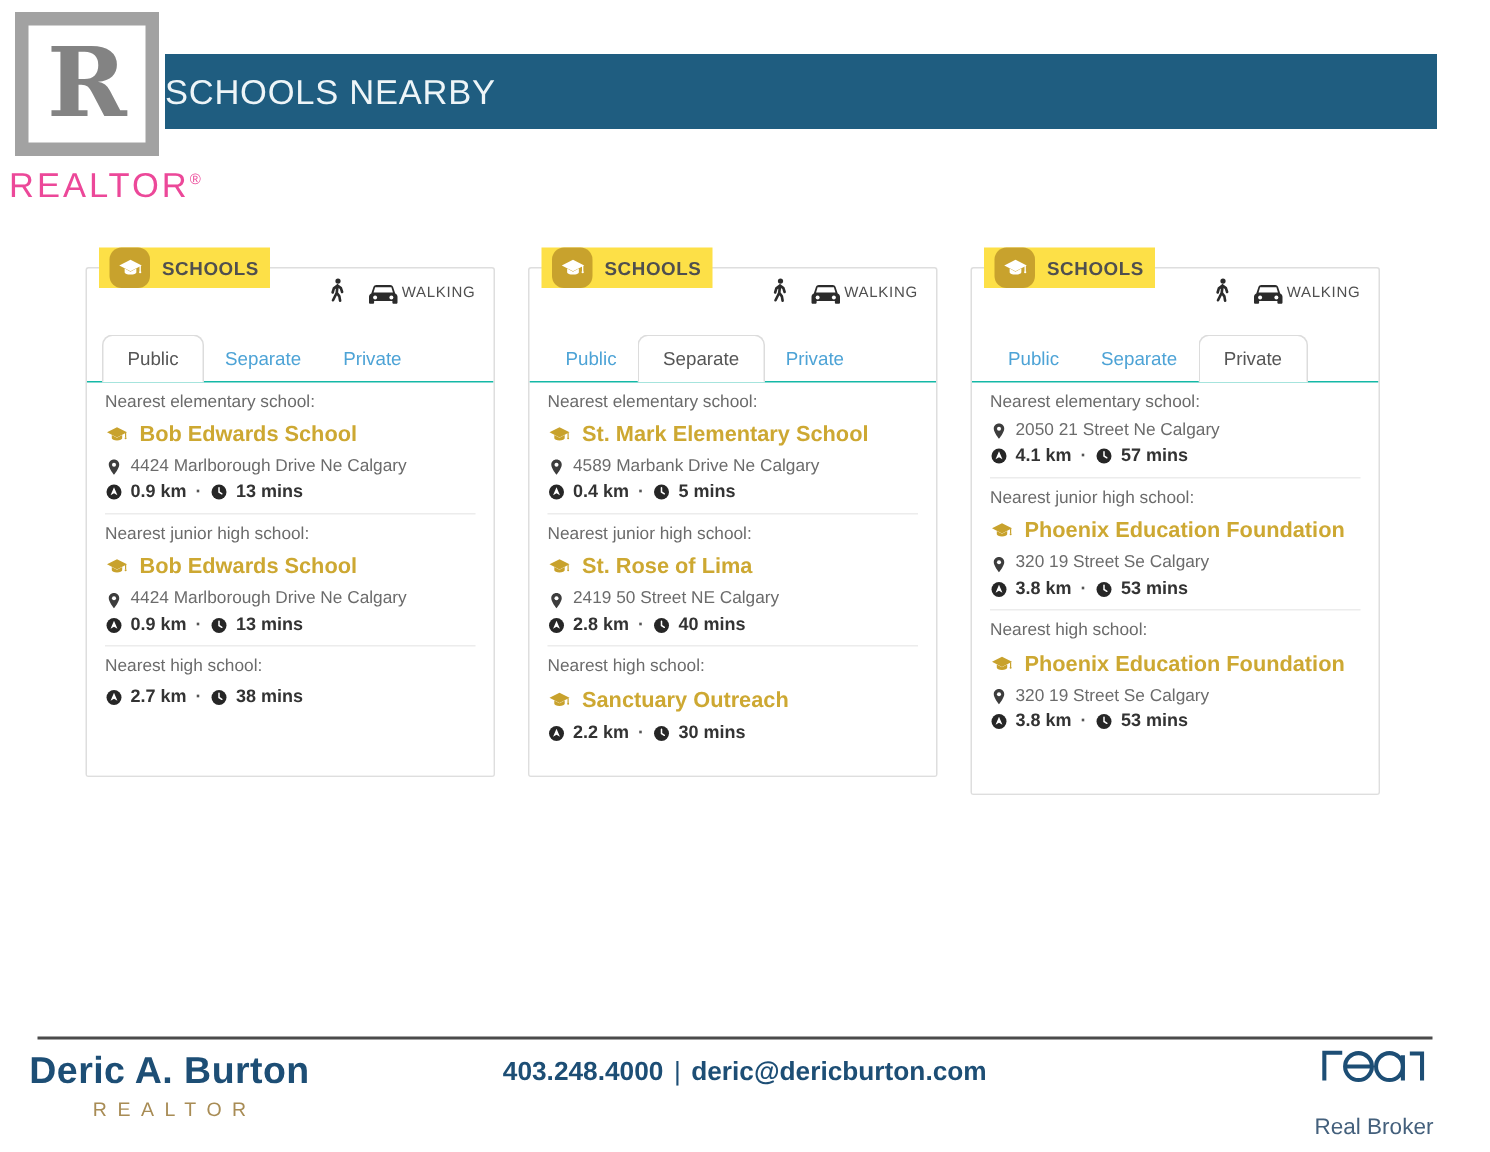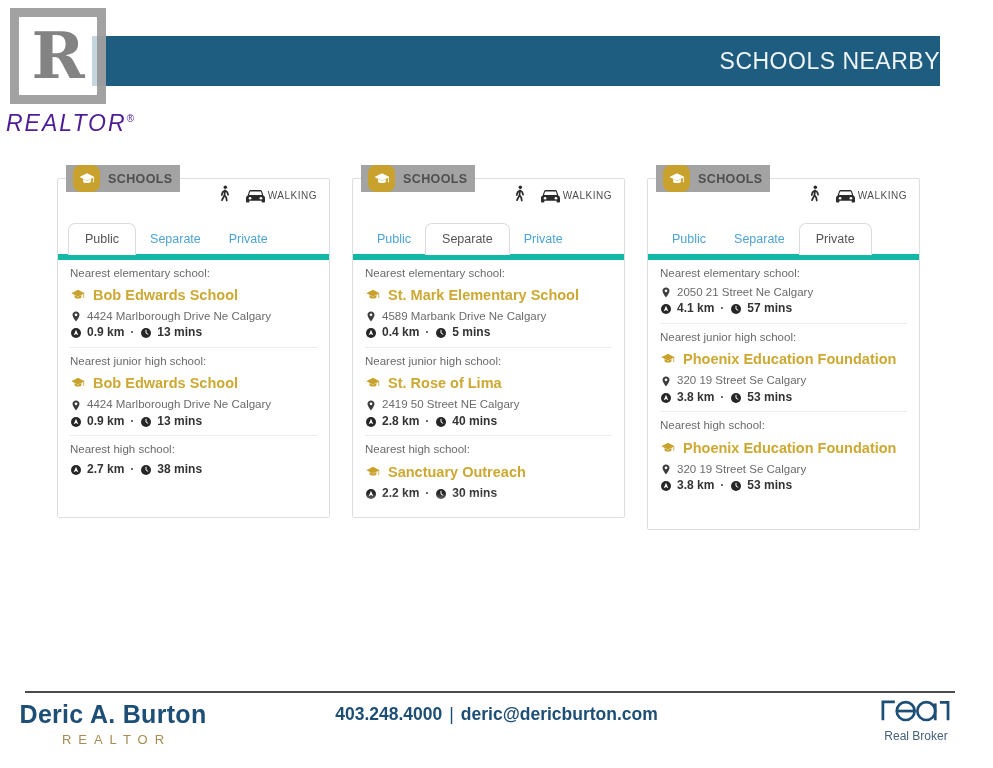--- a/index.html
+++ b/index.html
@@ -6,73 +6,73 @@
   html,body { width:993px; height:768px; }
   body {
     position:relative;
     background:#ffffff;
     font-family:"Liberation Sans", sans-serif;
     overflow:hidden;
   }
 
   
   .header-bar {
-    position:absolute; left:92px; top:36px; width:848px; height:50px;
-    background:#1f5d80; display:flex; align-items:center; justify-content:flex-end;
+    position:absolute; left:110px; top:36px; width:848px; height:50px;
+    background:#1f5d80; display:flex; align-items:center; justify-content:flex-start;
   }
   .header-title { color:#eef5f8; font-size:23px; font-weight:400; letter-spacing:.5px; }
 
   
   .logo { position:absolute; left:10px; top:8px; width:150px; }
   .logo-square {
     width:96px; height:96px;
     border:9px solid rgba(146,146,146,.85);
     background:rgba(255,255,255,.75);
     display:flex; align-items:center; justify-content:center;
   }
   .logo-letter {
     font-family:"DejaVu Serif", serif; font-weight:700;
     font-size:64px; color:rgba(118,118,118,.9); line-height:1;
   }
-  .logo-wordmark { margin:6px 0 0 -4px; font-size:23px; color:#4c1d95; letter-spacing:2px; white-space:nowrap;font-style:italic; }
+  .logo-wordmark { margin:6px 0 0 -4px; font-size:23px; color:#ec4899; letter-spacing:2px; white-space:nowrap; }
   .logo-wordmark sup { font-size:10px; }
 
   
   .cards { position:absolute; left:57px; top:178px; display:flex; gap:22px; }
   .card {
     position:relative; width:273px; height:340px;
     background:#fff; border:1px solid #dedede; border-radius:2px;
   }
   .card.tall { height:352px; }
   .card-body { position:relative; height:100%; overflow:hidden; }
   .fade {
     position:absolute; left:0; right:0; bottom:0; height:24px;
     background:linear-gradient(rgba(255,255,255,0), #ffffff 85%);
     pointer-events:none;
   }
 
   .legend {
     position:absolute; top:-14px; left:8px; z-index:2;
-    background:#a3a3a3; padding:0 7px;
+    background:#fde047; padding:0 7px;
     display:flex; align-items:center; gap:8px;
   }
   .cap-badge {
     width:27px; height:27px; border-radius:8px; background:#c8a22d;
     display:flex; align-items:center; justify-content:center; color:#ffffff;
   }
   .legend-label { font-size:12.5px; font-weight:700; color:#4f4f4f; letter-spacing:.4px; }
 
   .mode { position:absolute; top:5px; right:12px; display:flex; flex-direction:row; align-items:center; z-index:2; }
   .mode-icons { display:flex; align-items:flex-end; gap:9px; }
   .mode-label { margin-top:2px; font-size:10px; color:#4f4f4f; letter-spacing:.5px; }
 
   .tabs {
     margin-top:44px; padding-left:10px;
     display:flex; align-items:flex-end;
-    border-bottom:6px solid #14b8a6;
+    border-bottom:1px solid #14b8a6;
   }
   .tab { font-size:12.5px; color:#4da3d6; padding:6px 14px 7px; line-height:15px; cursor:pointer; white-space:nowrap; }
   .tab.active {
     background:#fff; border:1px solid #dcdcdc; border-bottom-color:#fff;
     border-radius:7px 7px 0 0; color:#555; font-weight:500;
     margin-bottom:-1px; padding:8px 16px 7px;
   }
 
   .sections { padding:0 12px; }
   .section { padding:7px 0; line-height:1.15; }
@@ -93,21 +93,21 @@
   .footer-rule { position:absolute; left:25px; top:691px; width:930px; height:2px; background:#4b4b4b; }
   .agent { position:absolute; left:18px; top:700px; width:190px; text-align:center; }
   .agent-name { font-size:25px; font-weight:700; color:#1d4e75; letter-spacing:.3px; white-space:nowrap; }
   .agent-title { margin-top:3px; font-size:13px; color:#a88c55; letter-spacing:7px; padding-left:7px; }
   .contact {
     position:absolute; left:0; right:0; top:704px; text-align:center;
     font-size:17.5px; font-weight:700; color:#1d4e75;
   }
   .contact .sep { font-weight:400; padding:0 7px; }
   .brokerage { position:absolute; right:36px; top:697px; width:82px; text-align:center; }
-  .brokerage-name { margin-top:1px; font-size:12px; color:#44607c; white-space:nowrap; }
+  .brokerage-name { margin-top:14px; font-size:15px; color:#44607c; white-space:nowrap; }
 </style>
 </head>
 <body>
 
 <svg width="0" height="0" style="position:absolute">
   <defs>
     <g id="i-cap">
       <path d="M12 4.2 22 9.3 12 14.4 2 9.3Z" fill="currentColor"></path>
       <path d="M6.8 12.1v3.2c0 1.2 2.3 2.1 5.2 2.1s5.2-.9 5.2-2.1v-3.2L12 14.8Z" fill="currentColor"></path>
       <path d="M20.6 9.8v4.6" stroke="currentColor" stroke-width="1.2" fill="none"></path>

